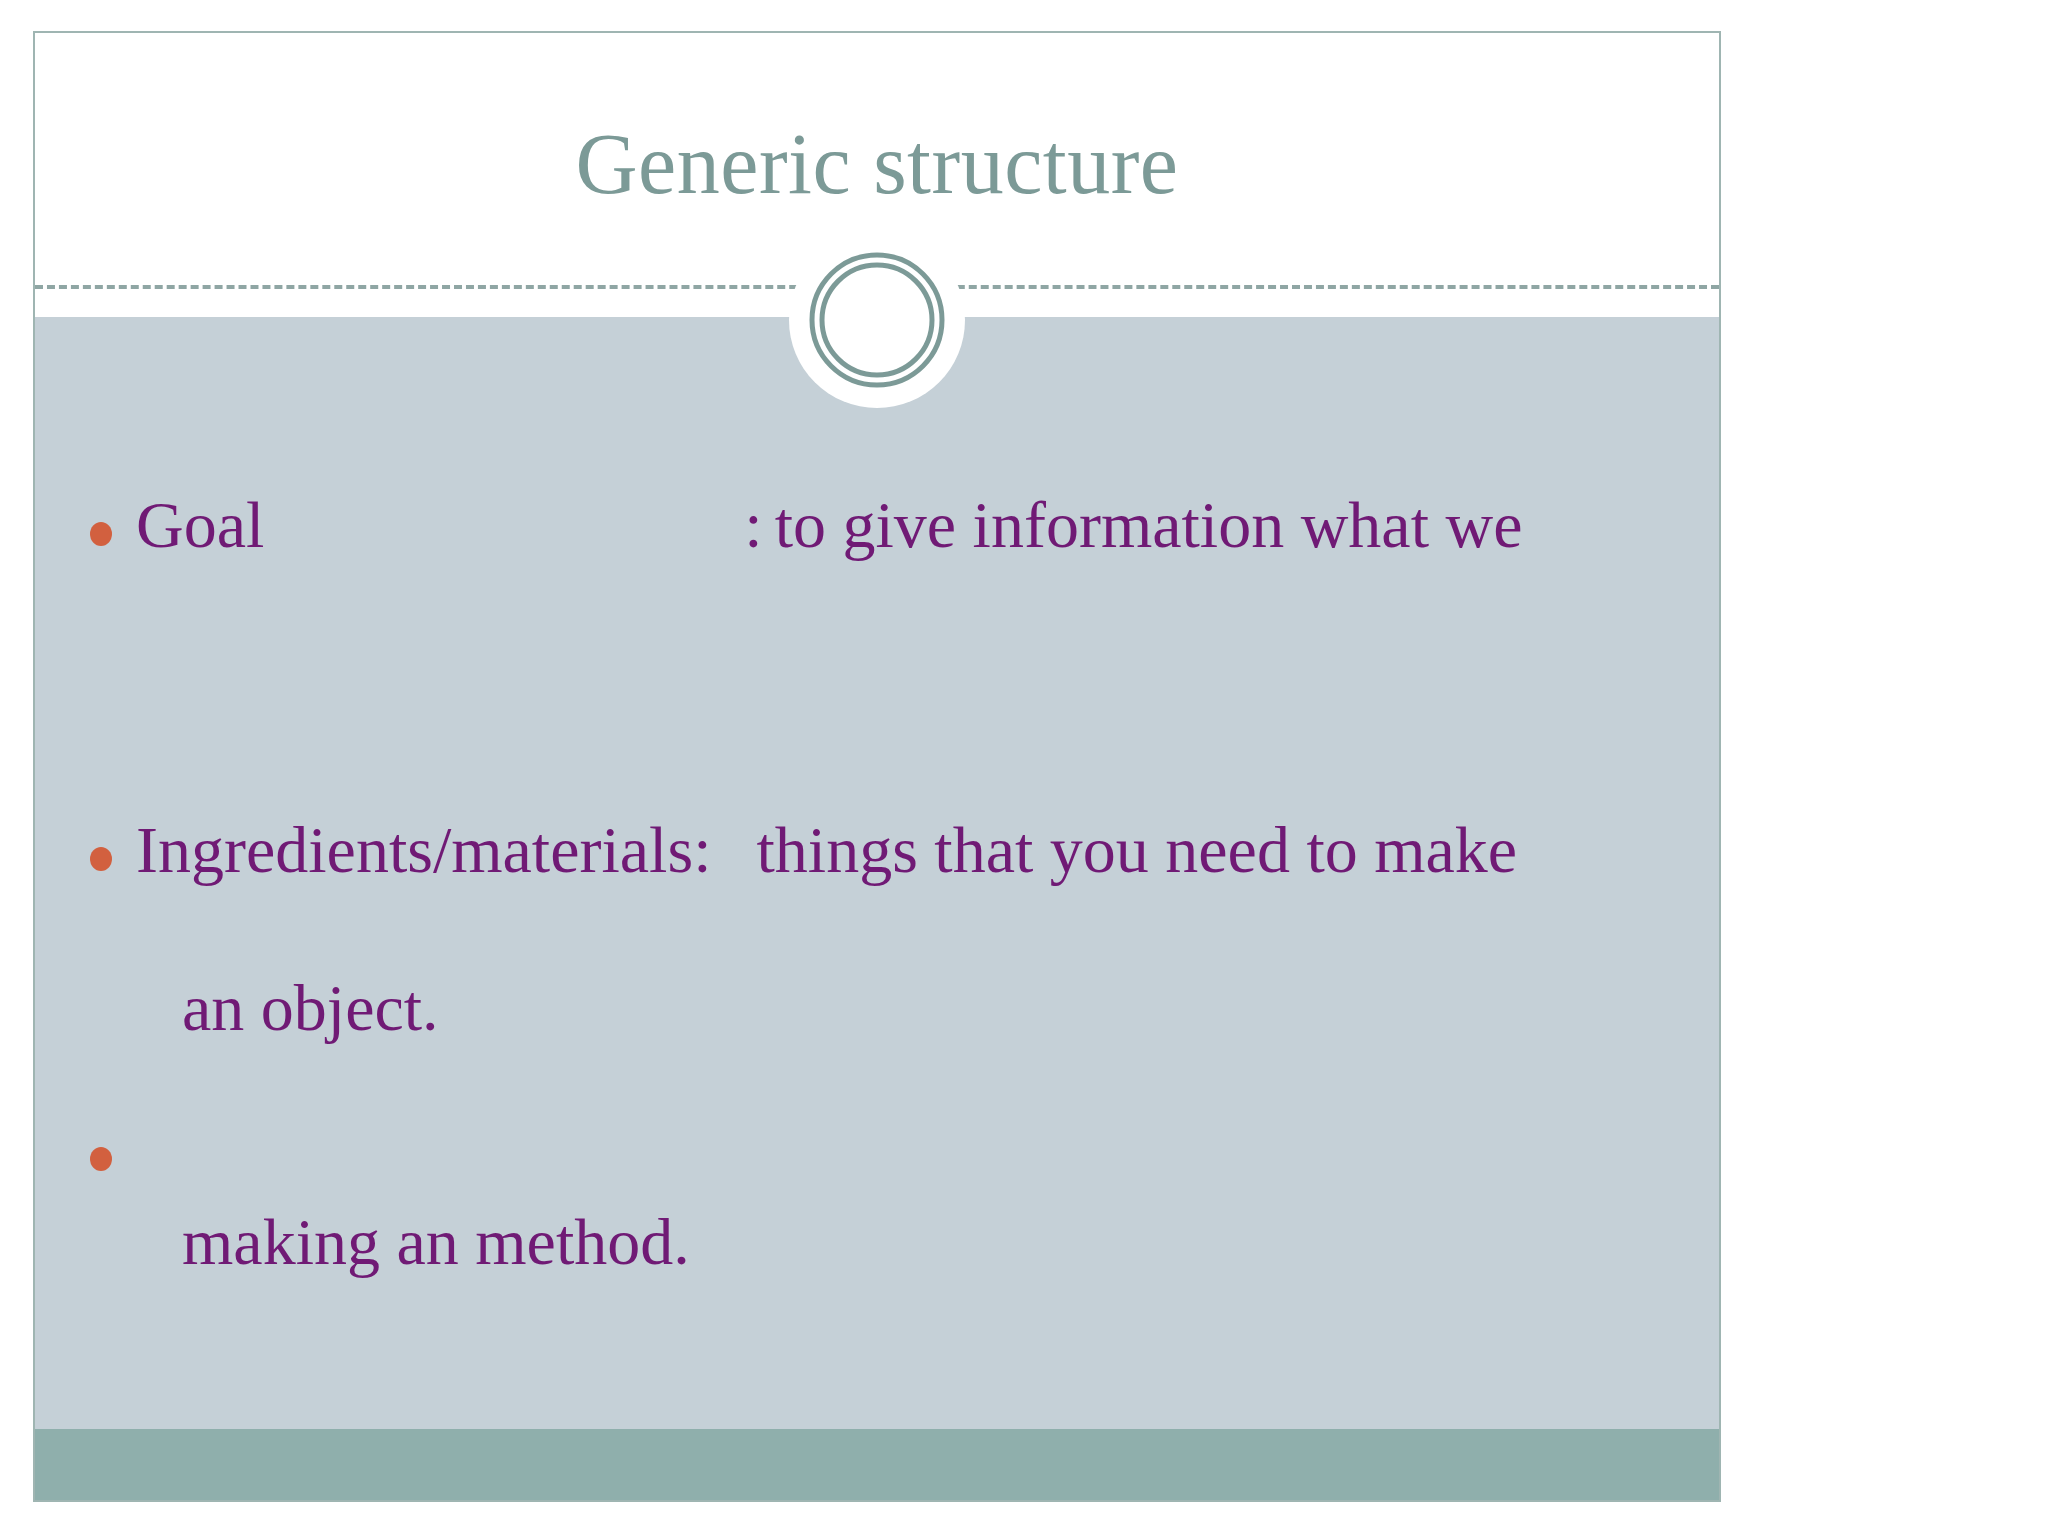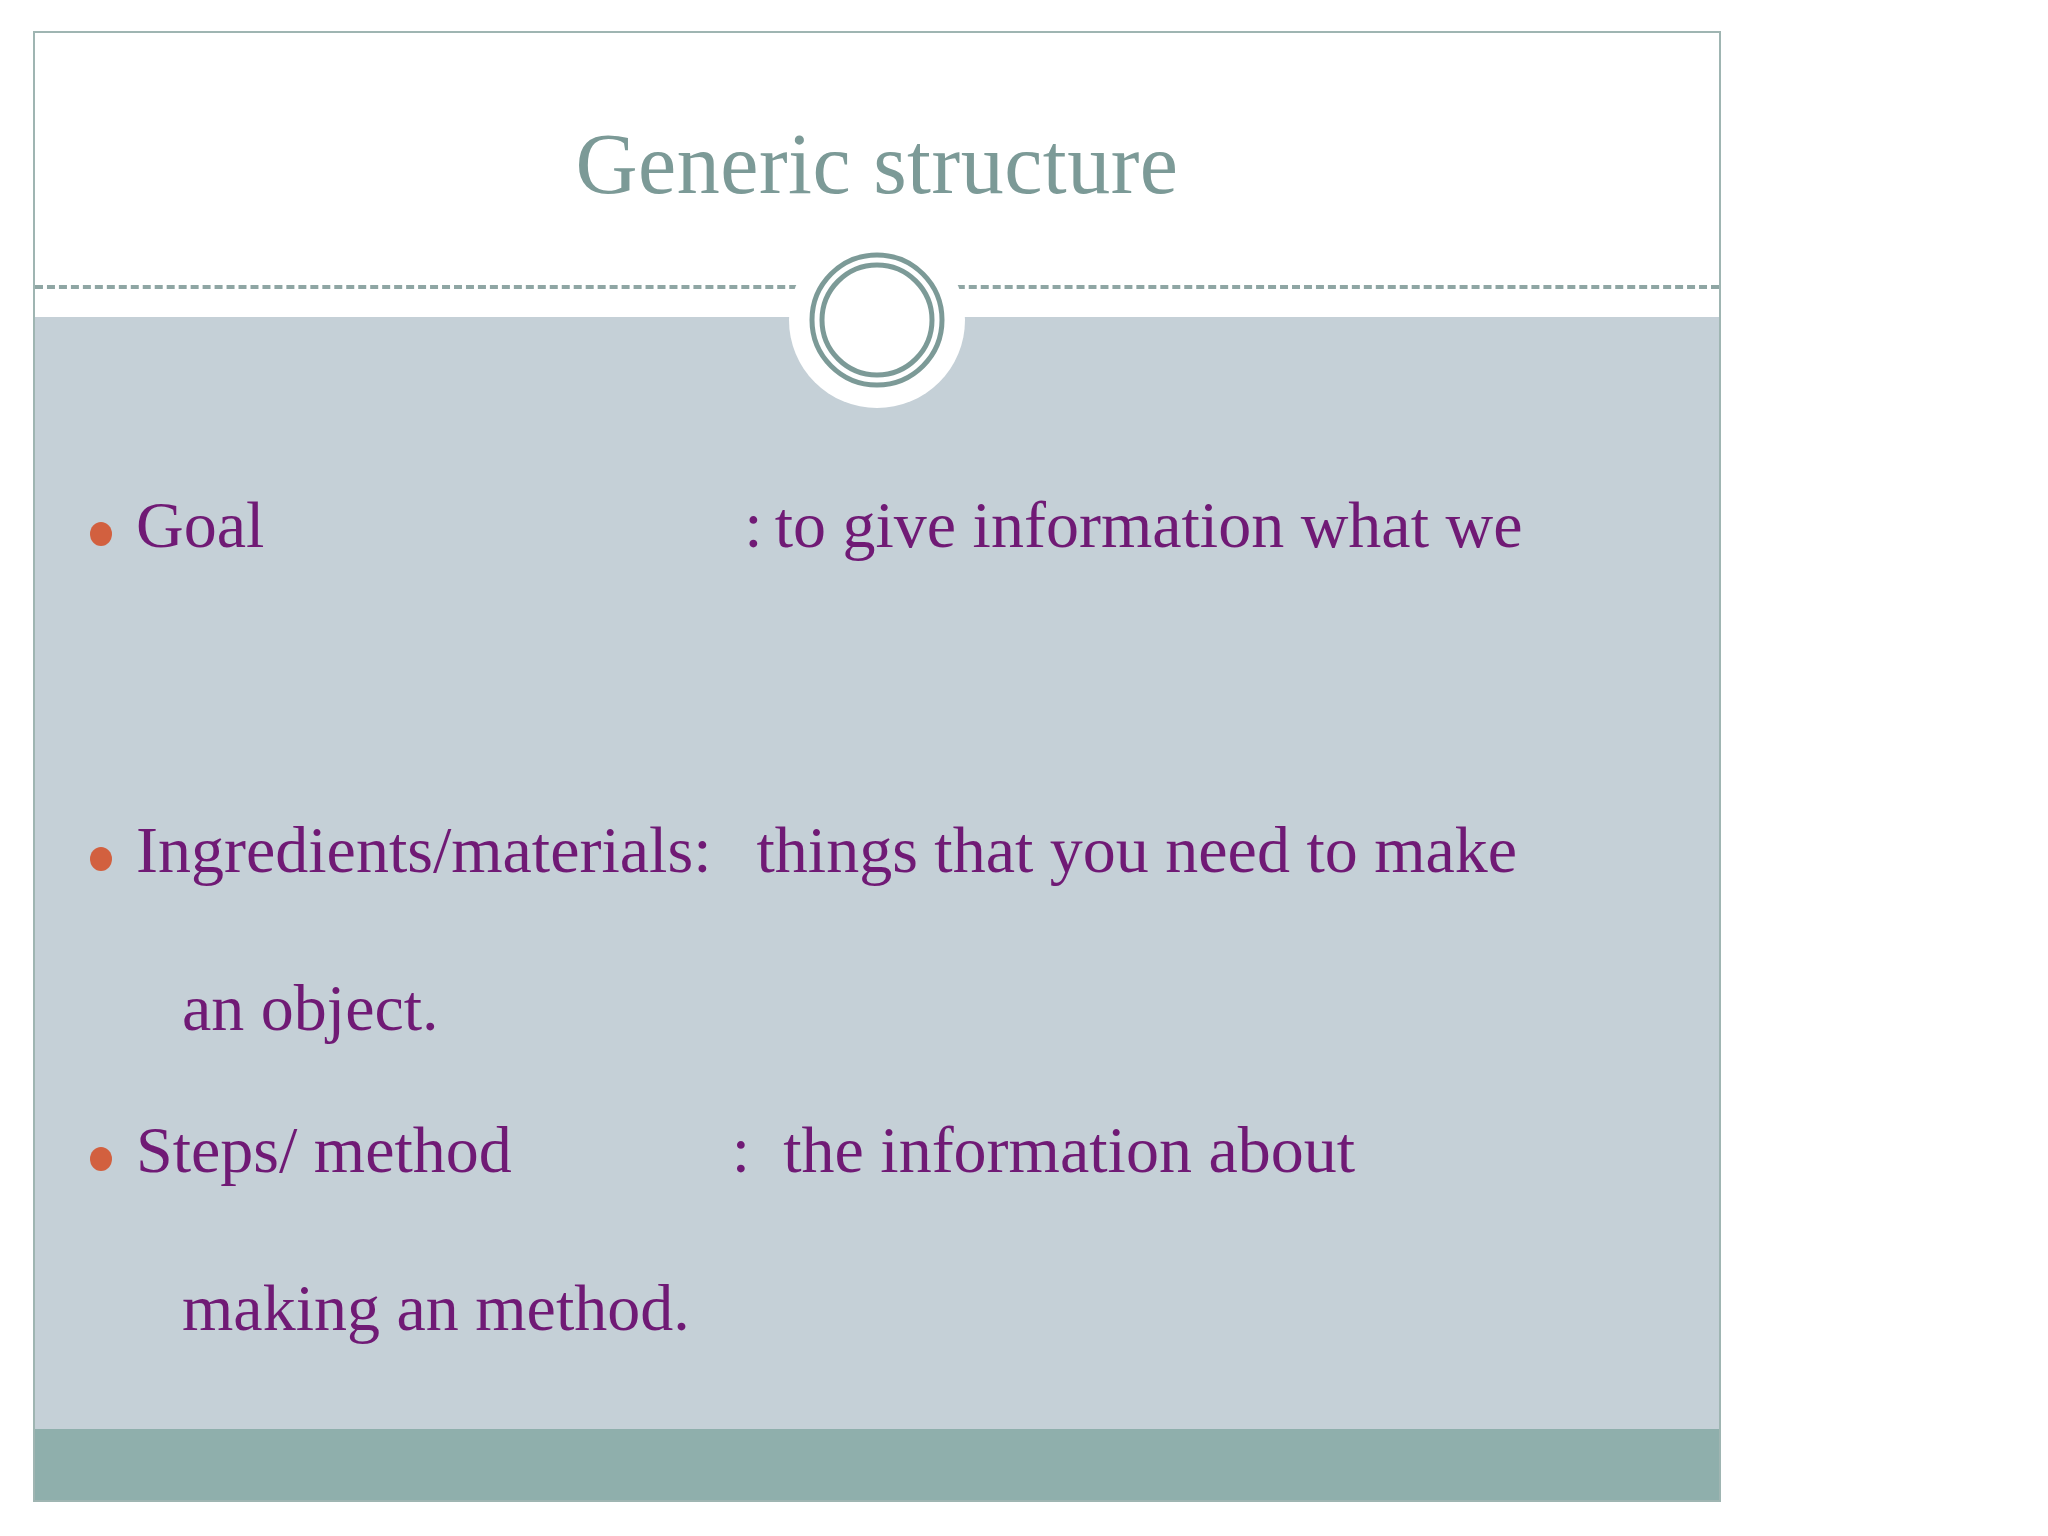--- a/index.html
+++ b/index.html
@@ -183,20 +183,19 @@
       <span class="bullet-dot"></span>
       <div class="bullet-body">
         <span class="line"><span>Ingredients/materials:</span><span class="gap-2"></span>&nbsp;&nbsp;<span>things that you need to make</span></span>
         <span class="line sp-after indent-cont">an object.</span>
       </div>
     </div>
 
     <div class="bullet-row" id="row-steps">
       <span class="bullet-dot"></span>
       <div class="bullet-body">
-        <span class="line"><span>Steps/ method</span><span class="gap-3"></span><span>:</span>&nbsp;&nbsp;<span>the information about</span></span>
         <span class="line sp-after indent-cont">making an method.</span>
       </div>
     </div>
 
   </div>
 
 </div>
 
 </body></html>

